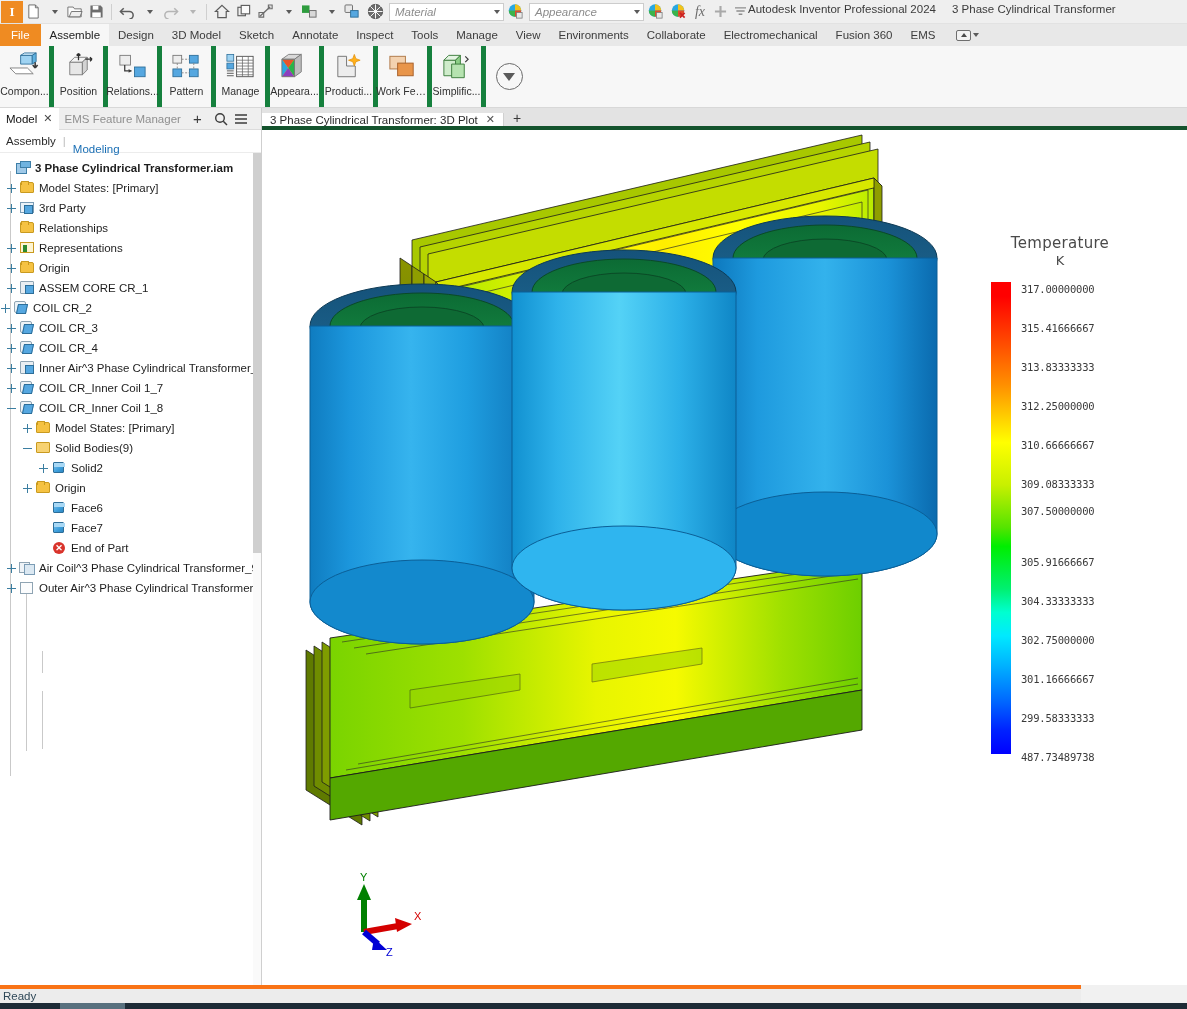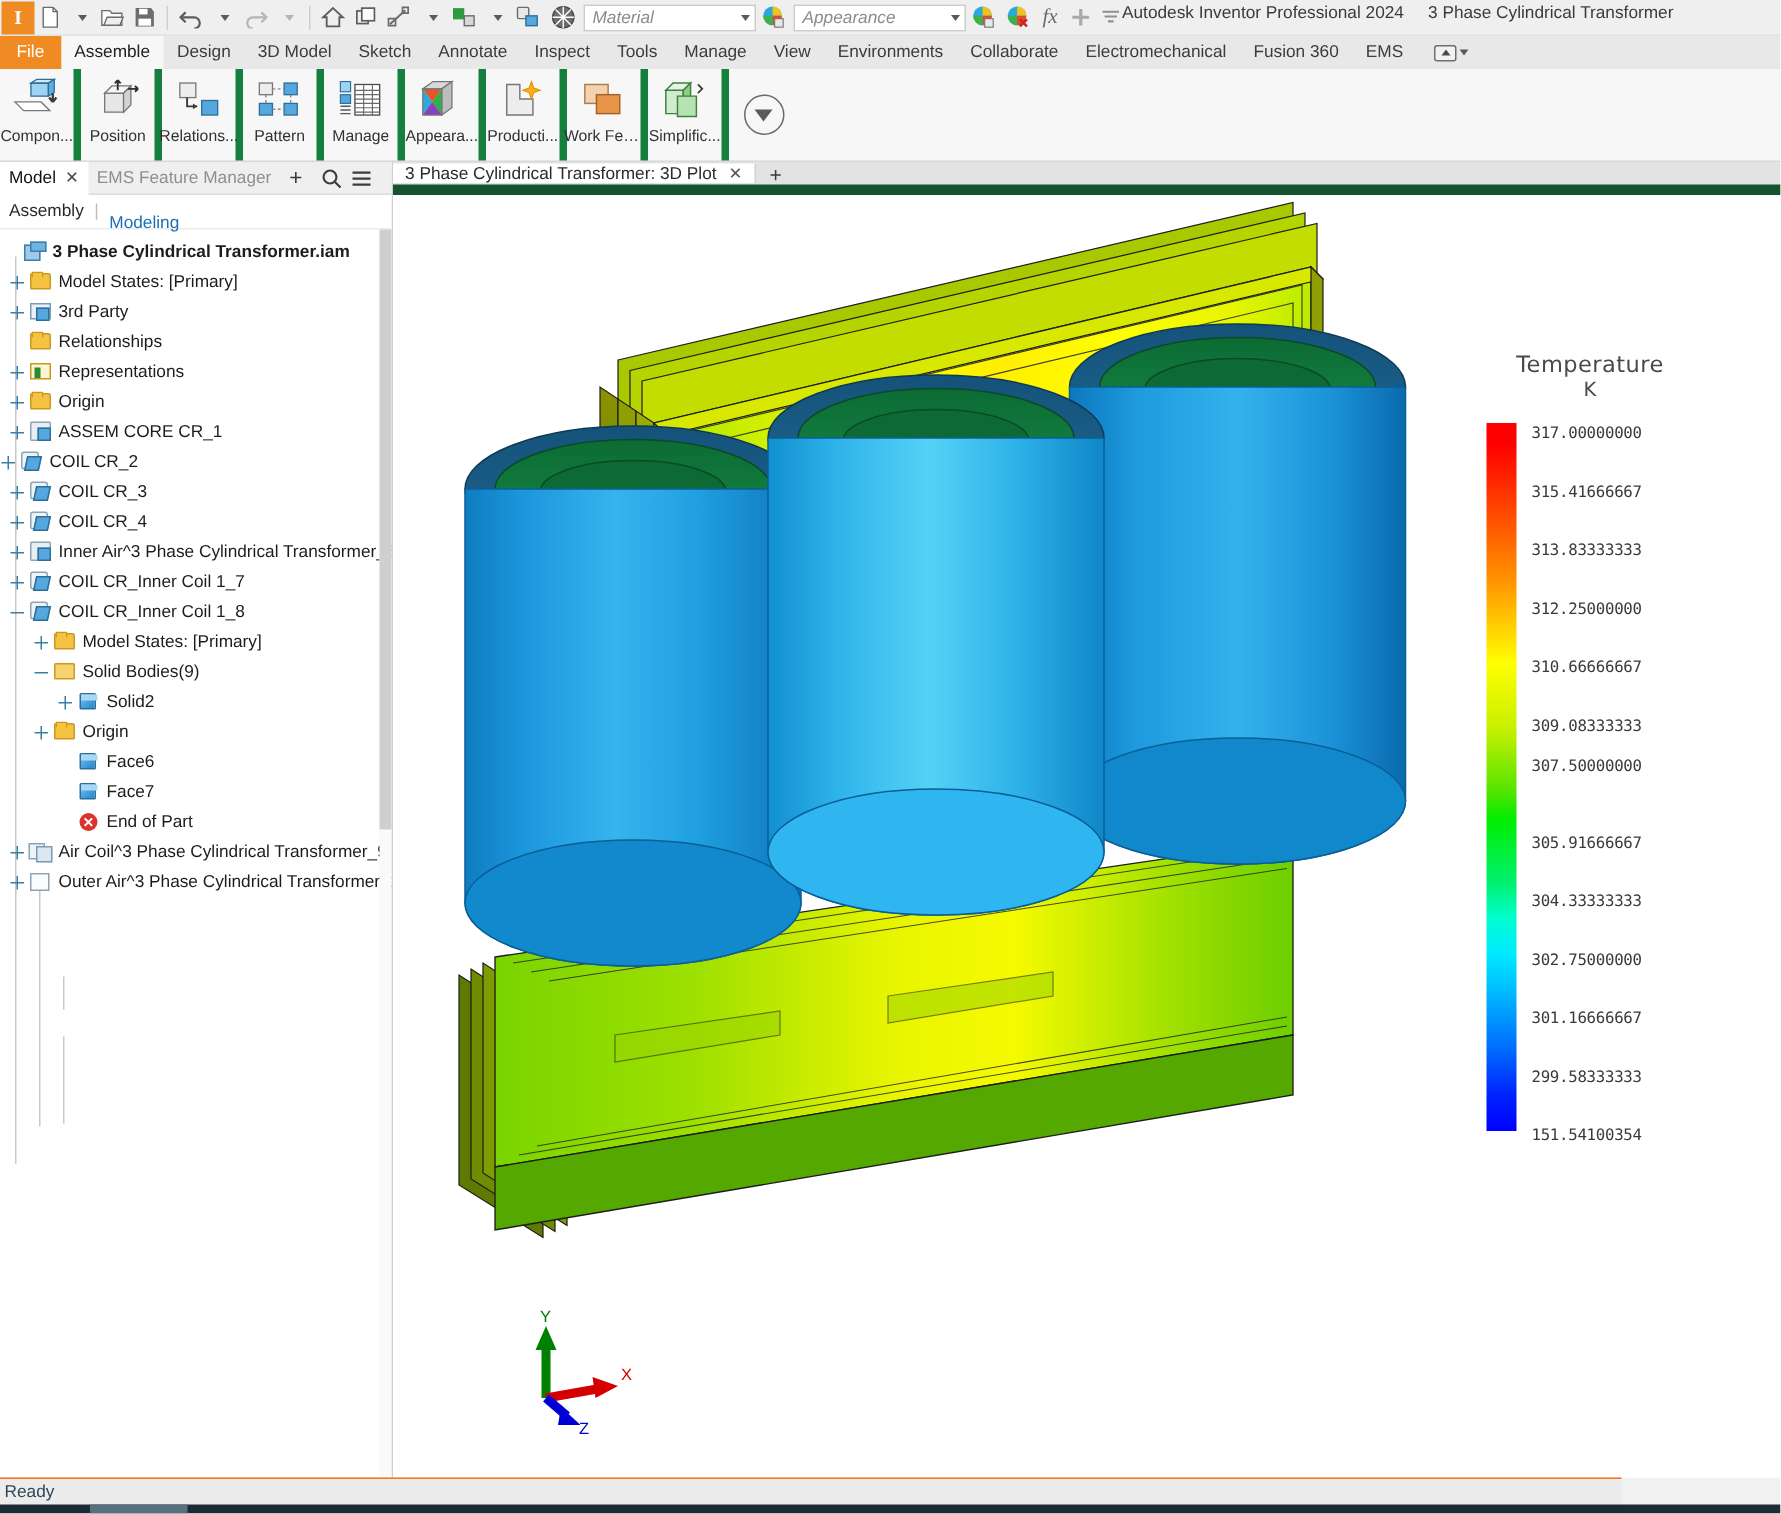--- a/index.html
+++ b/index.html
@@ -178,22 +178,22 @@
      background:#6fb3e0; border:1px solid #3d7fa8; }
   .guide { position:absolute; width:1px; background:#c9c9c9; }
 
   
   .bscroll { position:absolute; right:0; top:45px; width:8px; height:832px; background:#fafafa; }
   .bscroll-thumb { position:absolute; top:0; left:0; width:8px; height:400px; background:#cfcfcf; border-radius:0; }
 
   
   .doctabs {
     position:absolute; left:262px; top:108px; width:925px; height:22px;
-    background:#e3e3e3; display:flex; align-items:center; font-size:11.5px;
-    border-bottom:7px solid #14532d;
+    background:#e3e3e3; display:flex; align-items:flex-end; font-size:11.5px;
+    border-bottom:4px solid #14532d;
   }
   .doctab {
     display:flex; align-items:center; padding:0 8px; background:#fff; color:#2b2b2b;
     border-right:1px solid #d0d0d0; cursor:default;
   }
   .doctab .x { margin-left:8px; color:#555; font-size:11px;}
   .docplus { display:flex; align-items:center; padding:0 9px; color:#3a3a3a; font-size:14px; cursor:default;}
 
   
   .viewport {
@@ -232,21 +232,21 @@
     position:absolute; left:0; font-size:10.5px; color:#3a3a3a; white-space:nowrap;
     font-family:"DejaVu Sans Mono", monospace; letter-spacing:-0.2px;
   }
 
   
   .triad { position:absolute; left:80px; top:740px; width:90px; height:90px; }
 
   
   .statusbar {
     position:absolute; left:0; top:985px; width:1081px; height:18px;
-    background:#ececec; border-top:1px solid #f97316;
+    background:#ececec; border-top:4px solid #f97316;
     display:flex; align-items:center; font-size:11.5px; color:#2f4858; padding-left:3px;
   }
   .taskbar {
     position:absolute; left:0; top:1003px; width:1187px; height:6px;
     background:#1d2b36;
   }
   .taskbar-item { position:absolute; left:60px; top:0; width:65px; height:6px; background:#58707e;}
 
   
   .vp-hscroll { position:absolute; left:262px; top:978px; width:925px; height:7px; background:#fff;}
@@ -993,21 +993,21 @@
           <div class="legend-tick" style="top:86px">313.83333333</div>
           <div class="legend-tick" style="top:125px">312.25000000</div>
           <div class="legend-tick" style="top:164px">310.66666667</div>
           <div class="legend-tick" style="top:203px">309.08333333</div>
           <div class="legend-tick" style="top:230px">307.50000000</div>
           <div class="legend-tick" style="top:281px">305.91666667</div>
           <div class="legend-tick" style="top:320px">304.33333333</div>
           <div class="legend-tick" style="top:359px">302.75000000</div>
           <div class="legend-tick" style="top:398px">301.16666667</div>
           <div class="legend-tick" style="top:437px">299.58333333</div>
-          <div class="legend-tick" style="top:476px">151.54100354</div>
+          <div class="legend-tick" style="top:476px">487.73489738</div>
         </div>
       </div>
     </div>
   </div>
 
   <div class="vp-hscroll"></div>
 
   <div class="statusbar">
     <span>Ready</span>
   </div>

